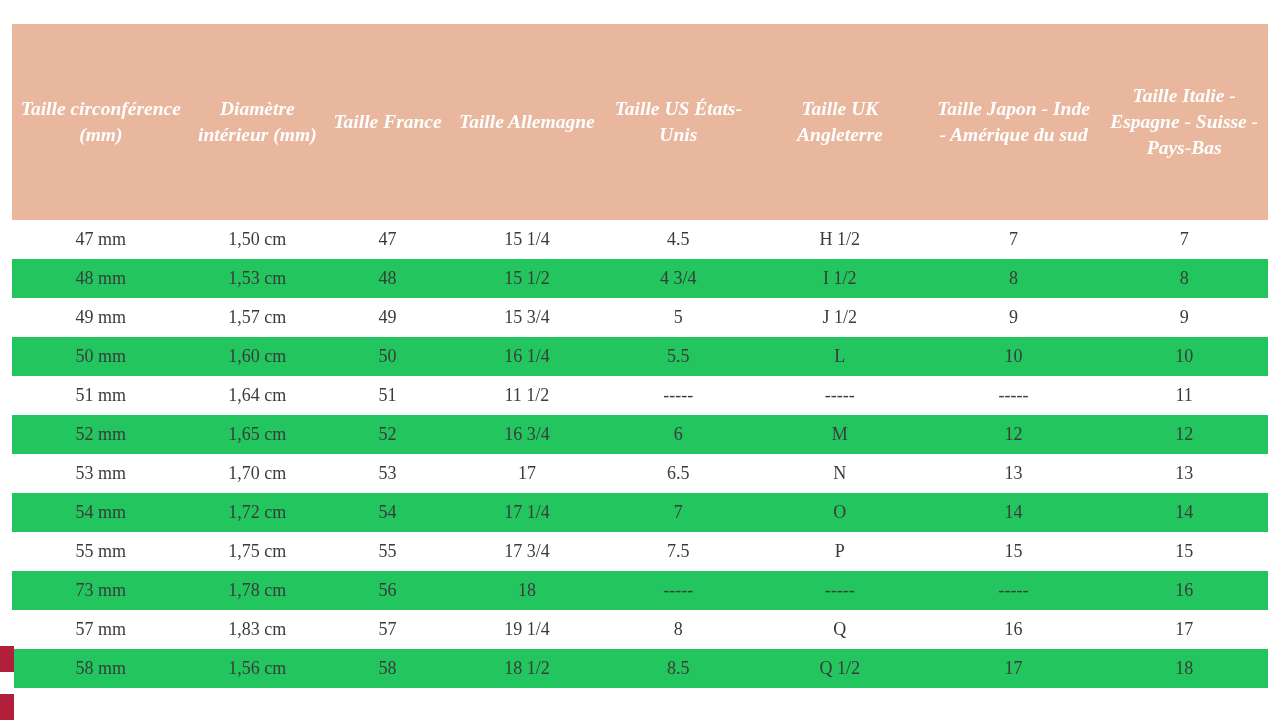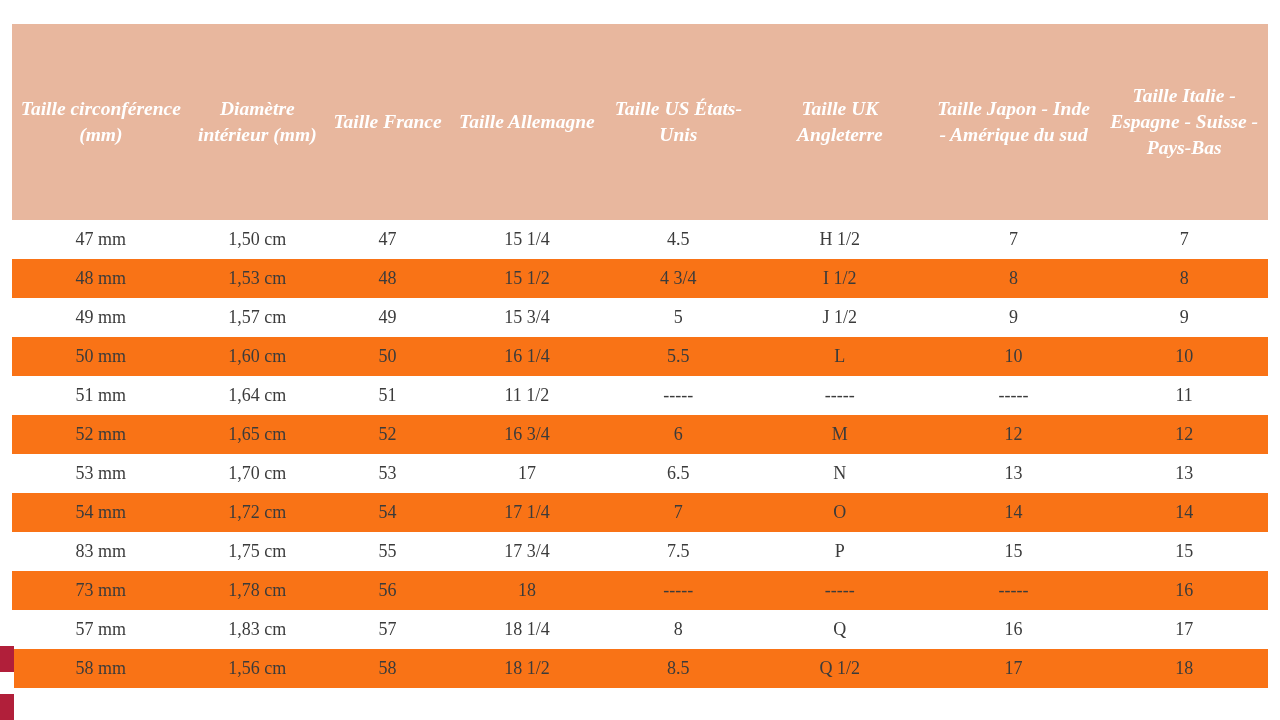--- a/index.html
+++ b/index.html
@@ -89,21 +89,21 @@
     vertical-align: middle;
     font-size: 18px;
     color: #3b3b3b;
     height: 39px;
     padding: 0 6px;
     border: none;
     background: #ffffff;
     box-sizing: border-box;
   }
   table.size-table tbody tr.alt td {
-    background: #f97316;
+    background: #22c55e;
   }
 
   
   col.c0 { width: 176px; }
   col.c1 { width: 134px; }
   col.c2 { width: 124px; }
   col.c3 { width: 152px; }
   col.c4 { width: 148px; }
   col.c5 { width: 172px; }
   col.c6 { width: 172px; }
@@ -212,21 +212,21 @@
       <td>54 mm</td>
       <td>1,72 cm</td>
       <td>54</td>
       <td>17 1/4</td>
       <td>7</td>
       <td>O</td>
       <td>14</td>
       <td>14</td>
     </tr>
     <tr>
-      <td>83 mm</td>
+      <td>55 mm</td>
       <td>1,75 cm</td>
       <td>55</td>
       <td>17 3/4</td>
       <td>7.5</td>
       <td>P</td>
       <td>15</td>
       <td>15</td>
     </tr>
     <tr class="alt">
       <td>73 mm</td>
@@ -235,21 +235,21 @@
       <td>18</td>
       <td>-----</td>
       <td>-----</td>
       <td>-----</td>
       <td>16</td>
     </tr>
     <tr>
       <td>57 mm</td>
       <td>1,83 cm</td>
       <td>57</td>
-      <td>18 1/4</td>
+      <td>19 1/4</td>
       <td>8</td>
       <td>Q</td>
       <td>16</td>
       <td>17</td>
     </tr>
     <tr class="alt">
       <td>58 mm</td>
       <td>1,56 cm</td>
       <td>58</td>
       <td>18 1/2</td>

